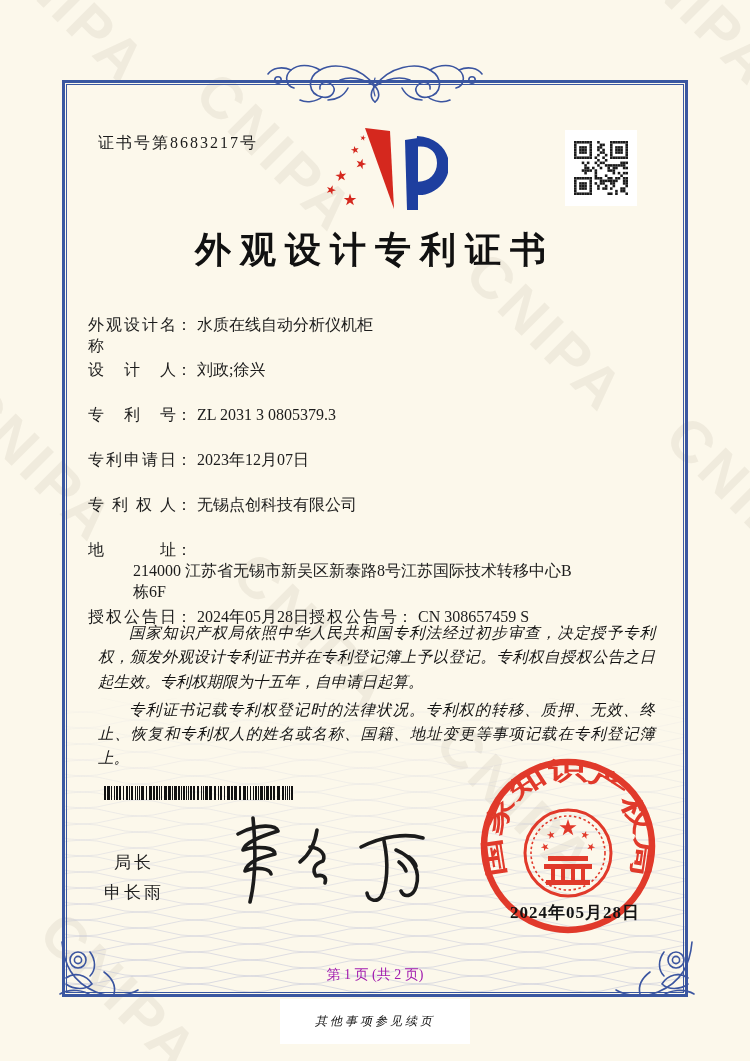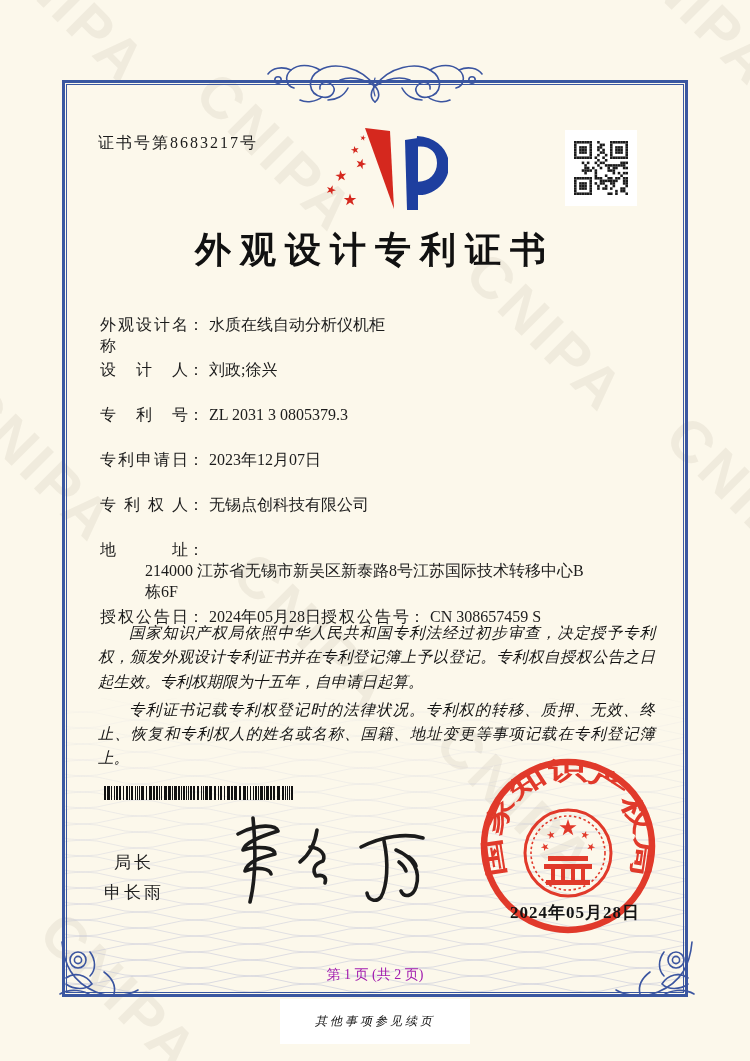--- a/index.html
+++ b/index.html
@@ -48,21 +48,21 @@
   .qr-box {
     position:absolute; left:565px; top:130px; width:72px; height:76px;
     background:#ffffff; display:flex; align-items:center; justify-content:center;
   }
   .doc-title {
     position:absolute; left:0; top:226px; width:750px;
     text-align:center; font-size:36px; letter-spacing:9px;
     color:#111;
     font-weight:bold;
   }
-  .fields { position:absolute; left:100px; top:314px; width:566px; font-size:16px; }
+  .fields { position:absolute; left:88px; top:314px; width:566px; font-size:16px; }
   .frow { height:45px; line-height:21px; }
   .frow.addr { height:67px; }
   .f-label {
     display:inline-block; width:88px;
     text-align:justify; text-align-last:justify;
     vertical-align:top;
   }
   .f-colon { display:inline-block; vertical-align:top; }
   .f-value { display:inline-block; margin-left:5px; vertical-align:top; }
   .addr-value { width:452px;margin-left:45px; }

